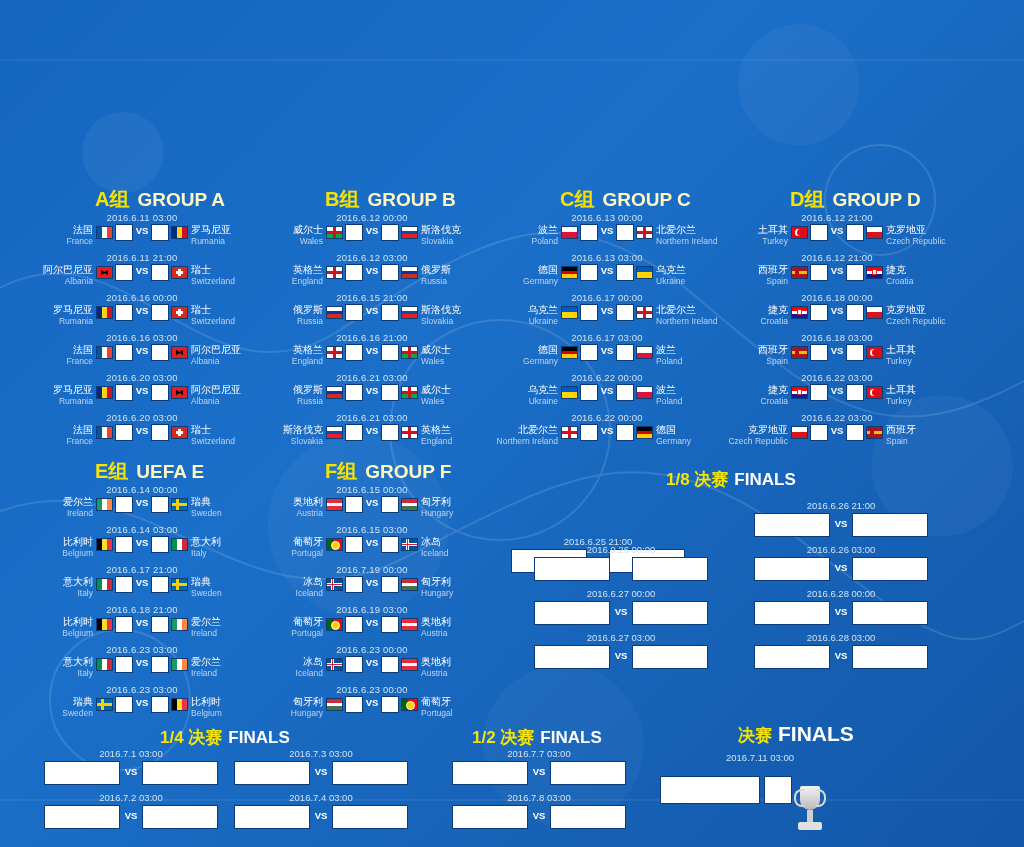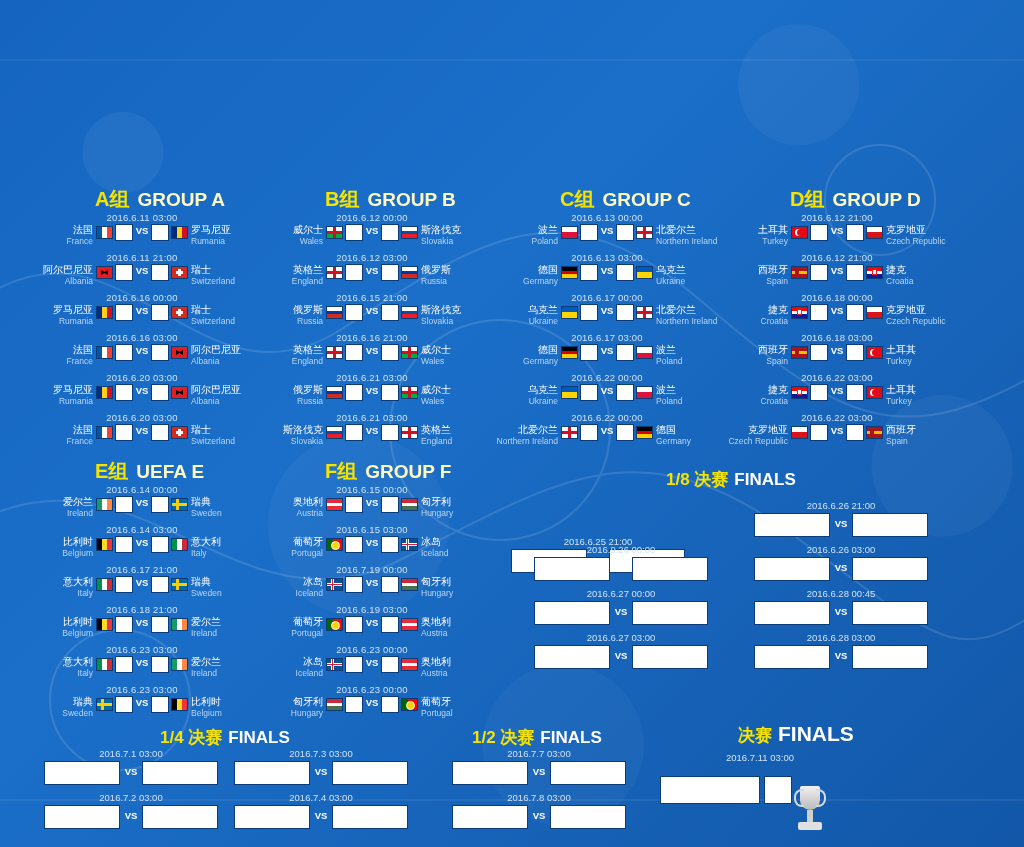--- a/index.html
+++ b/index.html
@@ -1039,21 +1039,21 @@
       </div>
       <div class="ko" style="left: 534px; top: 588px; width: 174px; height: 36px;">
     <div class="date">2016.6.27 00:00</div>
     <div class="row">
       <div class="blank" style="left:0;width:74px;"></div>
       <div class="vs">VS</div>
       <div class="blank" style="right:0;width:74px;"></div>
     </div>
       </div>
       <div class="ko" style="left: 754px; top: 588px; width: 174px; height: 36px;">
-    <div class="date">2016.6.28 00:45</div>
+    <div class="date">2016.6.28 00:00</div>
     <div class="row">
       <div class="blank" style="left:0;width:74px;"></div>
       <div class="vs">VS</div>
       <div class="blank" style="right:0;width:74px;"></div>
     </div>
       </div>
       <div class="ko" style="left: 534px; top: 632px; width: 174px; height: 36px;">
     <div class="date">2016.6.27 03:00</div>
     <div class="row">
       <div class="blank" style="left:0;width:74px;"></div>

